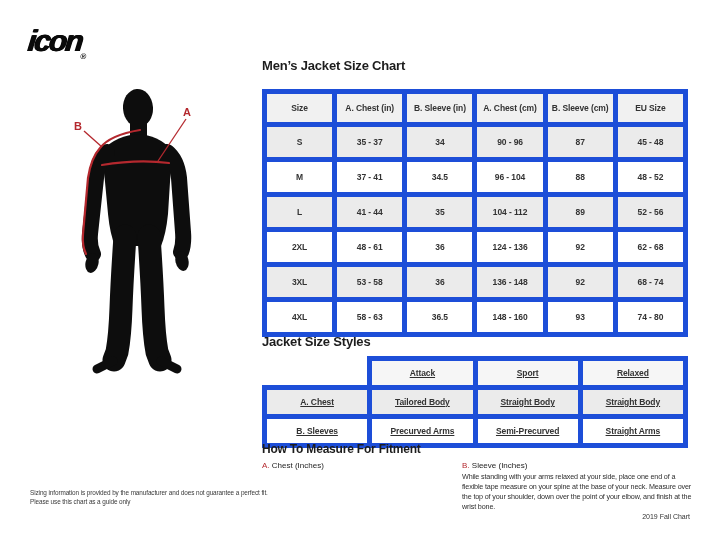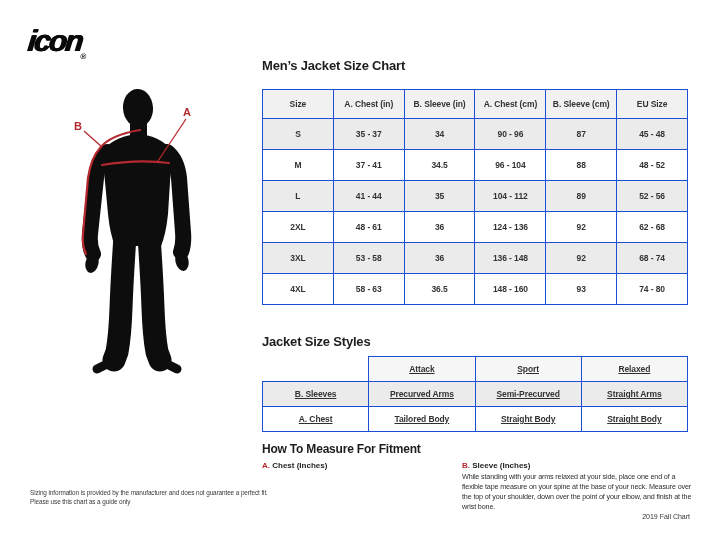--- a/index.html
+++ b/index.html
@@ -21,37 +21,37 @@
   
   .sec-title {
     position:absolute; left:262px; font-weight:700; font-size:13px; color:#1d1d1d;
     letter-spacing:-0.2px;
   }
   #chart-title  { top:58px; }
   #styles-title { top:334px; }
   #measure-title{ top:442px; font-size:12px; }
   table { border-collapse:collapse; table-layout:fixed; position:absolute; }
   th, td {
-    border:1px solid #1d4ed8; text-align:center; vertical-align:middle;
+    border:5px solid #1d4ed8; text-align:center; vertical-align:middle;
     overflow:hidden; white-space:nowrap; letter-spacing:-0.1px;
   }
   #size-table  { left:262px; top:89px;  width:426px; }
   #size-table th { height:26px; background:#f1f1f1; font-size:8.5px; font-weight:700; color:#333; }
   #size-table td { height:28px; font-size:8.5px; font-weight:600; color:#333; background:#fff; }
   #size-table tbody tr:nth-child(odd) td { background:#ebebeb; }
   #styles-table { left:262px; top:356px; width:426px;text-decoration:underline; }
   #styles-table th { height:22px; background:#f6f6f6; font-size:8.5px; font-weight:700; color:#333; }
   #styles-table th.blank { border:none; background:transparent; }
   #styles-table td { height:22px; font-size:8.5px; font-weight:600; color:#333; background:#fff; }
   #styles-table tbody tr:nth-child(odd) td { background:#ebebeb; }
   
   .measure-col { position:absolute; top:461px; }
   #measure-a { left:262px; width:200px; }
   #measure-b { left:462px; width:233px; }
-  .measure-label { font-size:8px; font-weight:700; color:#1d1d1d; margin-bottom:2px; }
+  .measure-label { font-size:8px; font-weight:400; color:#1d1d1d; margin-bottom:2px; }
   .measure-label .pfx { color:#b4282e; }
   .measure-text { font-size:7.2px; line-height:10px; color:#2e2e2e; letter-spacing:-0.15px; }
   
   .disclaimer {
     position:absolute; left:30px; top:488px; font-size:6.4px; line-height:9px;
     color:#3a3a3a; letter-spacing:-0.1px;
   }
   .disclaimer div { white-space:nowrap; }
   .version {
     position:absolute; left:560px; top:513px; width:130px; text-align:right;
@@ -158,30 +158,30 @@
     <thead>
       <tr>
         <th class="blank"></th>
         <th>Attack</th>
         <th>Sport</th>
         <th>Relaxed</th>
       </tr>
     </thead>
     <tbody>
       <tr>
+        <td>A. Chest</td>
+        <td>Tailored Body</td>
+        <td>Straight Body</td>
+        <td>Straight Body</td>
+      </tr>
+      <tr>
         <td>B. Sleeves</td>
         <td>Precurved Arms</td>
         <td>Semi-Precurved</td>
         <td>Straight Arms</td>
-      </tr>
-      <tr>
-        <td>A. Chest</td>
-        <td>Tailored Body</td>
-        <td>Straight Body</td>
-        <td>Straight Body</td>
       </tr>
     </tbody>
   </table>
 
 <div class="sec-title" id="measure-title">How To Measure For Fitment</div>
 
 <div class="measure-col" id="measure-a">
   <div class="measure-label"><span class="pfx">A.</span> <span>Chest (Inches)</span></div>
 </div>
 

